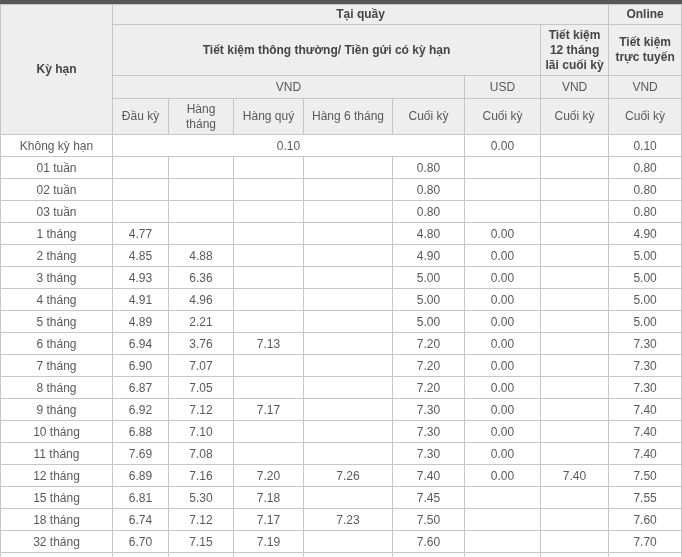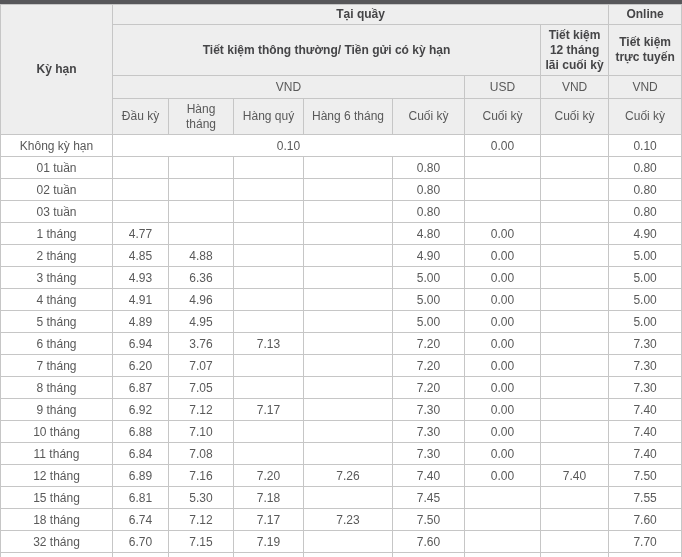--- a/index.html
+++ b/index.html
@@ -168,42 +168,42 @@
         <td></td>
         <td></td>
         <td>5.00</td>
         <td>0.00</td>
         <td></td>
         <td>5.00</td>
       </tr>
       <tr>
         <td>5 tháng</td>
         <td>4.89</td>
-        <td>4.95</td>
+        <td>2.21</td>
         <td></td>
         <td></td>
         <td>5.00</td>
         <td>0.00</td>
         <td></td>
         <td>5.00</td>
       </tr>
       <tr>
         <td>6 tháng</td>
         <td>6.94</td>
         <td>3.76</td>
         <td>7.13</td>
         <td></td>
         <td>7.20</td>
         <td>0.00</td>
         <td></td>
         <td>7.30</td>
       </tr>
       <tr>
         <td>7 tháng</td>
-        <td>6.20</td>
+        <td>6.90</td>
         <td>7.07</td>
         <td></td>
         <td></td>
         <td>7.20</td>
         <td>0.00</td>
         <td></td>
         <td>7.30</td>
       </tr>
       <tr>
         <td>8 tháng</td>
@@ -233,21 +233,21 @@
         <td>7.10</td>
         <td></td>
         <td></td>
         <td>7.30</td>
         <td>0.00</td>
         <td></td>
         <td>7.40</td>
       </tr>
       <tr>
         <td>11 tháng</td>
-        <td>6.84</td>
+        <td>7.69</td>
         <td>7.08</td>
         <td></td>
         <td></td>
         <td>7.30</td>
         <td>0.00</td>
         <td></td>
         <td>7.40</td>
       </tr>
       <tr>
         <td>12 tháng</td>

